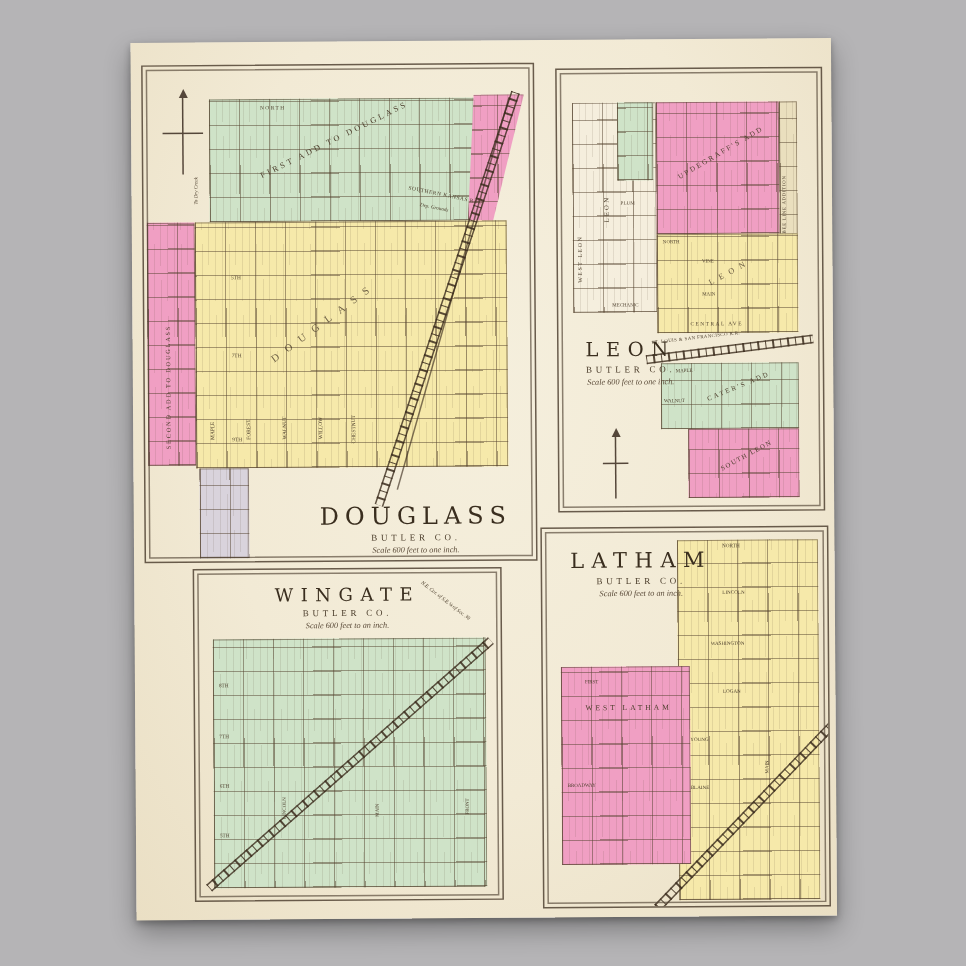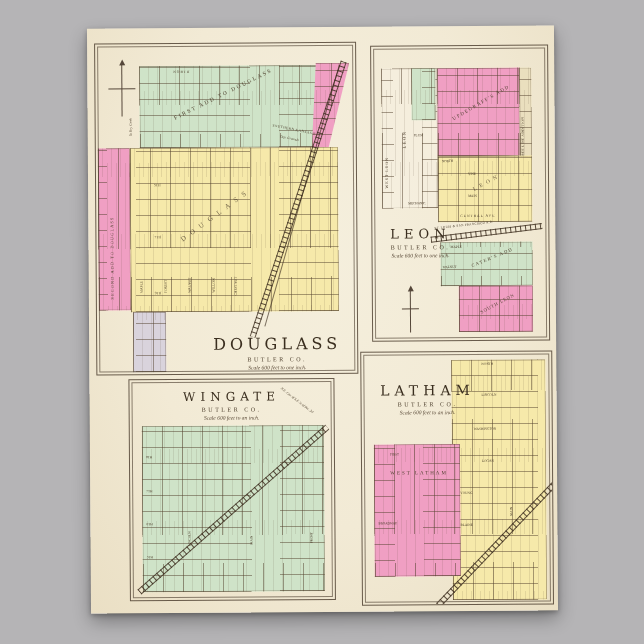--- a/index.html
+++ b/index.html
@@ -141,21 +141,21 @@
     <div class="lbl" style="left:16px;top:76px;font-size:3.5px;">8TH</div>
     <div class="lbl" style="left:16px;top:110px;font-size:3.5px;">7TH</div>
     <div class="lbl" style="left:16px;top:143px;font-size:3.5px;">6TH</div>
     <div class="lbl" style="left:16px;top:176px;font-size:3.5px;">5TH</div>
     <div class="lbl vert" style="left:58px;top:138px;height:28px;font-size:3.3px;">LINCOLN</div>
     <div class="lbl vert" style="left:120px;top:143px;height:22px;font-size:3.3px;">MAIN</div>
     <div class="lbl vert" style="left:180px;top:140px;height:24px;font-size:3.3px;">FRONT</div>
   </div>
 
   <div class="map-frame" style="left:271px;top:325px;width:190px;height:252px;">
-    <div class="title-block" style="left:8px;top:30px;width:116px;">
+    <div class="title-block" style="left:8px;top:14px;width:116px;">
       <div class="map-title small" style="font-size:14px;">LATHAM</div>
       <div class="map-sub">BUTLER CO.</div>
       <div class="map-scale">Scale 600 feet to an inch.</div>
     </div>
     <div class="sec yellow grid" style="left:90px;top:8px;width:94px;height:240px;"></div>
     <div class="sec pink grid" style="left:12px;top:92px;width:86px;height:132px;"></div>
     <div class="rr" style="left:49px;top:188px;width:173px;transform:rotate(-45.9deg);"></div>
 
     <div class="lbl ctr" style="left:22px;top:118px;width:70px;font-size:5px;letter-spacing:2px;">WEST LATHAM</div>
 

